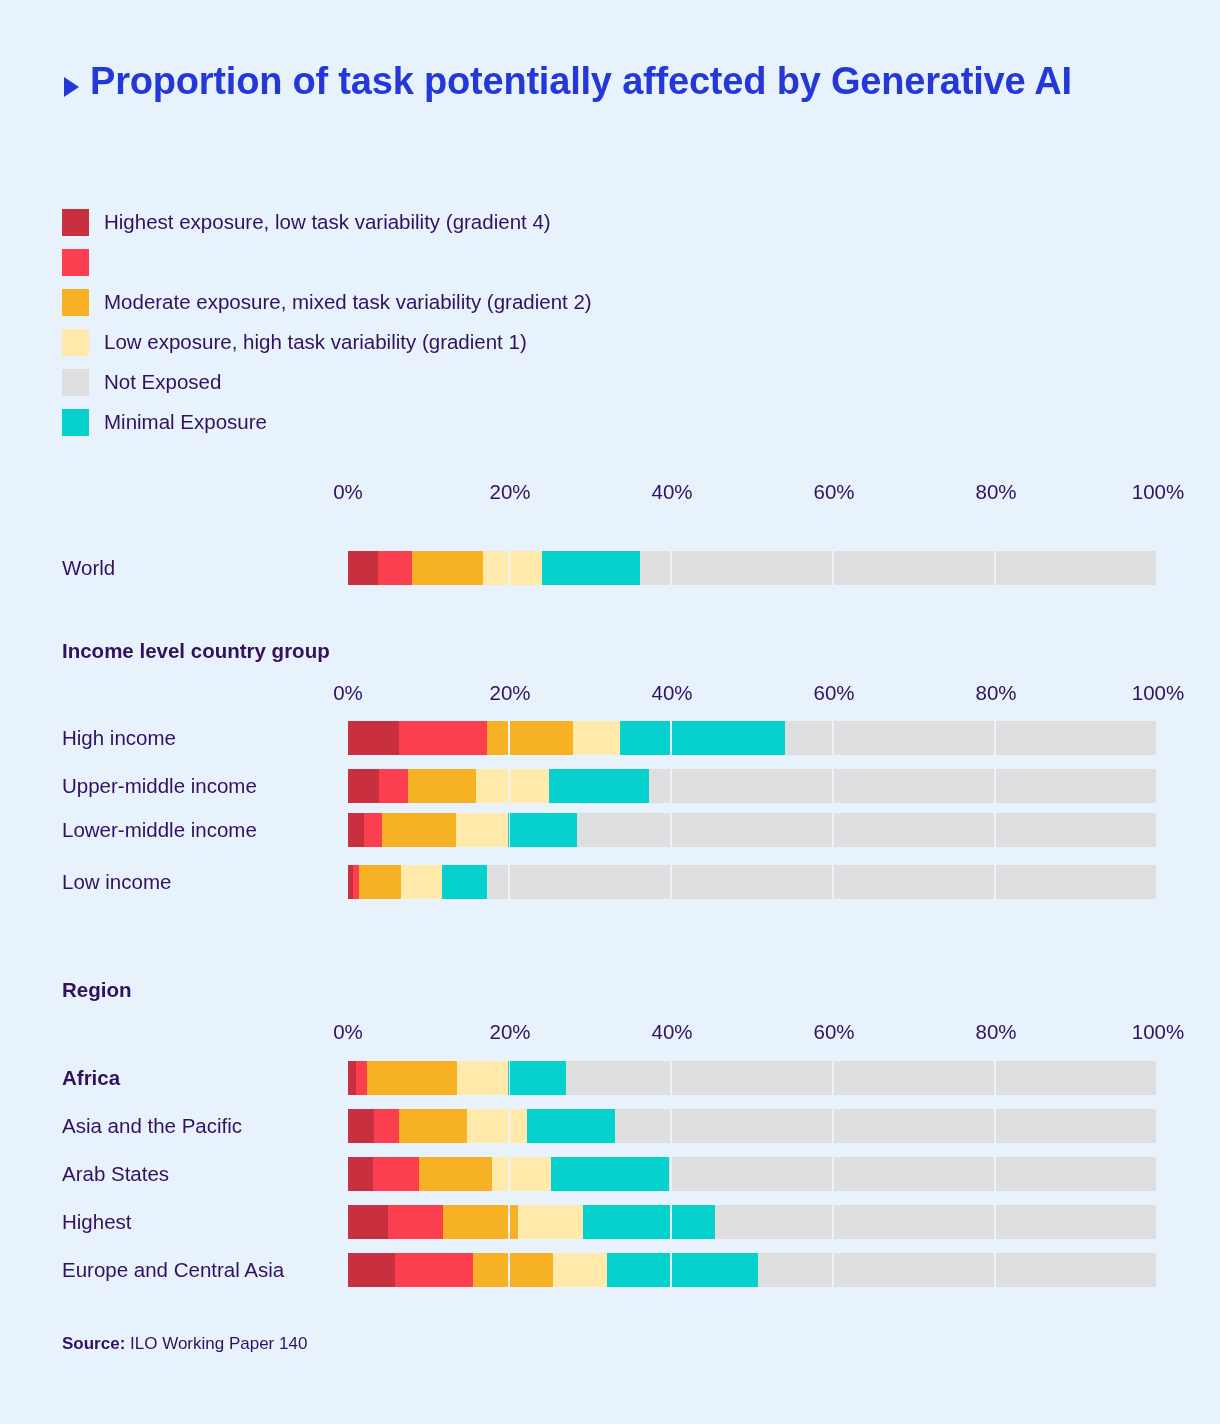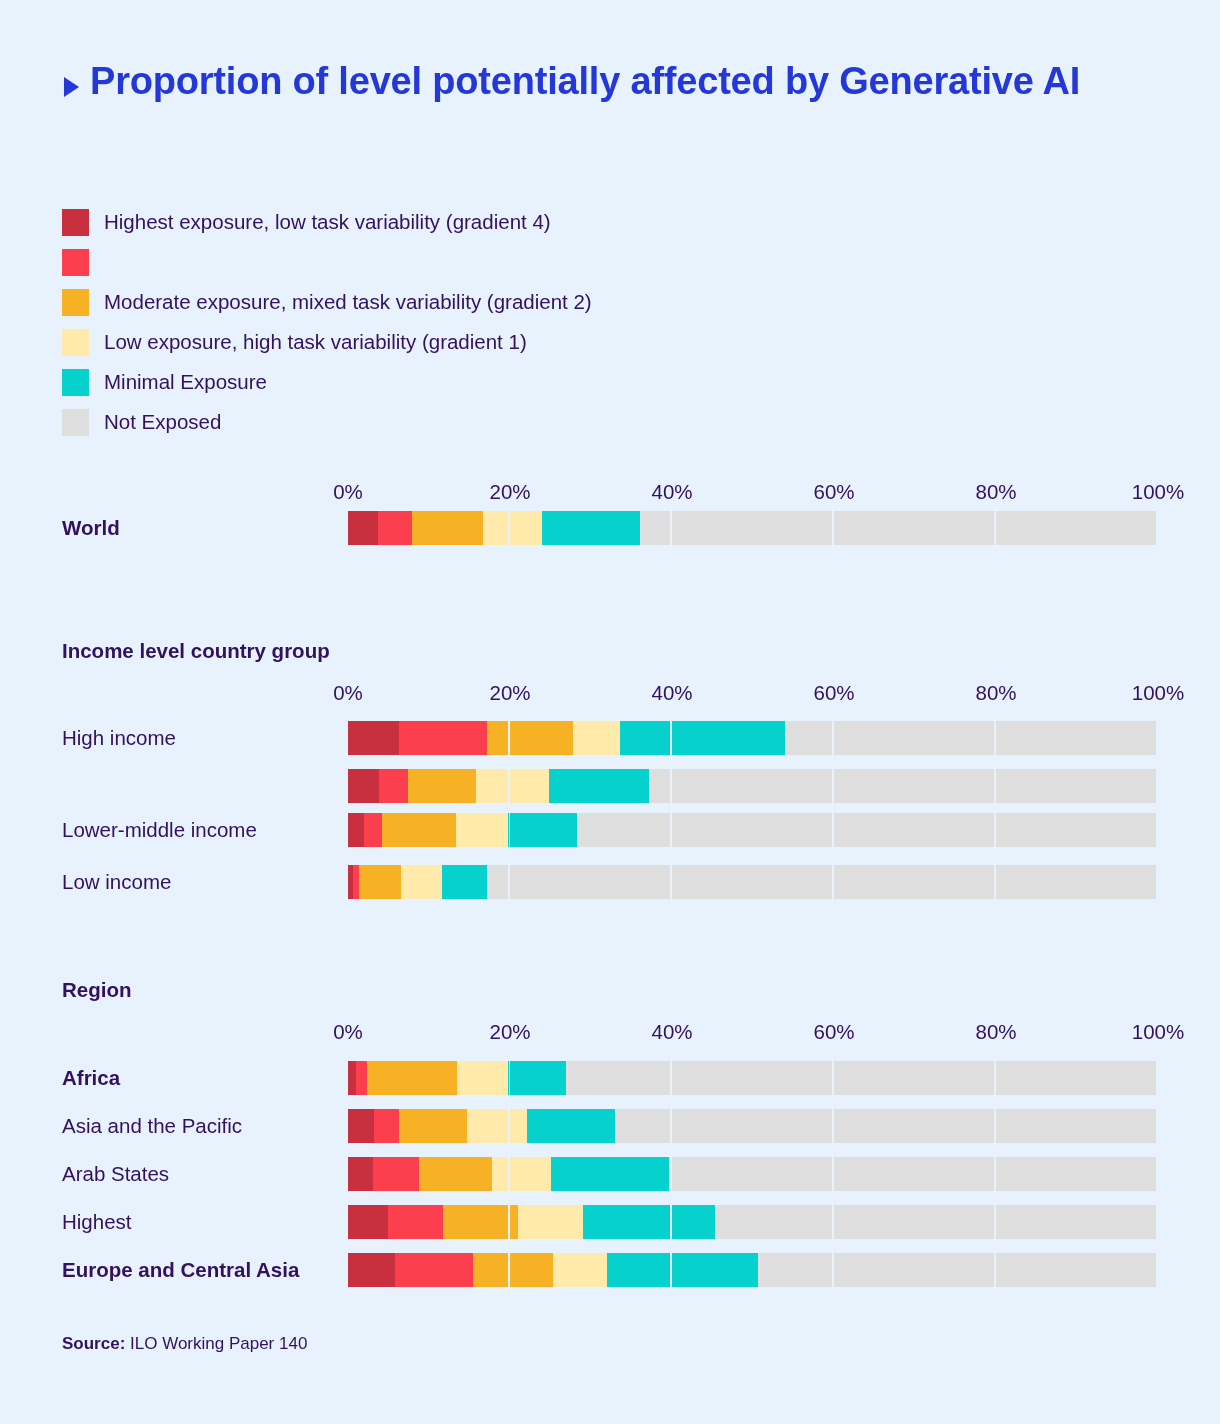--- a/index.html
+++ b/index.html
@@ -147,59 +147,59 @@
   }
   .source b { font-weight: bold; }
 </style>
 </head>
 <body>
 
 <div class="chart-root">
 
   <div class="title-row">
     <div class="title-marker"></div>
-    <div class="title-text">Proportion of level potentially affected by Generative AI</div>
+    <div class="title-text">Proportion of task potentially affected by Generative AI</div>
   </div>
 
   <div class="legend" id="legend-host">
       <div class="legend-item">
         <span class="legend-swatch" style="background: rgb(201, 48, 63);"></span>
         <span class="legend-label">Highest exposure, low task variability (gradient 4)</span>
       </div>
       <div class="legend-item">
         <span class="legend-swatch" style="background: rgb(251, 63, 78);"></span>
       </div>
       <div class="legend-item">
         <span class="legend-swatch" style="background: rgb(247, 177, 37);"></span>
         <span class="legend-label">Moderate exposure, mixed task variability (gradient 2)</span>
       </div>
       <div class="legend-item">
         <span class="legend-swatch" style="background: rgb(255, 233, 171);"></span>
         <span class="legend-label">Low exposure, high task variability (gradient 1)</span>
       </div>
       <div class="legend-item">
+        <span class="legend-swatch" style="background: rgb(222, 222, 222);"></span>
+        <span class="legend-label">Not Exposed</span>
+      </div>
+      <div class="legend-item">
         <span class="legend-swatch" style="background: rgb(7, 209, 205);"></span>
         <span class="legend-label">Minimal Exposure</span>
-      </div>
-      <div class="legend-item">
-        <span class="legend-swatch" style="background: rgb(222, 222, 222);"></span>
-        <span class="legend-label">Not Exposed</span>
       </div>
     </div>
 
   <div class="axis" id="axis-world" style="top:480px;">
       <span class="axis-tick" style="left: 0px;">0%</span>
       <span class="axis-tick" style="left: 162px;">20%</span>
       <span class="axis-tick" style="left: 324px;">40%</span>
       <span class="axis-tick" style="left: 486px;">60%</span>
       <span class="axis-tick" style="left: 648px;">80%</span>
       <span class="axis-tick" style="left: 810px;">100%</span>
     </div>
   <div id="group-world">
-      <div class="bar-row" style="top: 508px; font-weight: bold;">
+      <div class="bar-row" style="top: 548px;">
         <div class="bar-label">World</div>
         <div class="bar-track">
           <div class="seg" style="background: rgb(201, 48, 63); left: 0px; width: 29.97px;"></div>
           <div class="seg" style="background: rgb(251, 63, 78); left: 29.97px; width: 34.02px;"></div>
           <div class="seg" style="background: rgb(247, 177, 37); left: 63.99px; width: 71.28px;"></div>
           <div class="seg" style="background: rgb(255, 233, 171); left: 135.27px; width: 24.73px;"></div>
           <div class="seg" style="background: rgb(255, 233, 171); left: 162px; width: 32.4px;"></div>
           <div class="seg" style="background: rgb(7, 209, 205); left: 194.4px; width: 98.01px;"></div>
           <div class="seg" style="background: rgb(222, 222, 222); left: 292.41px; width: 29.59px;"></div>
           <div class="seg" style="background: rgb(222, 222, 222); left: 324px; width: 160px;"></div>
@@ -228,20 +228,21 @@
           <div class="seg" style="background: rgb(247, 177, 37); left: 162px; width: 63.18px;"></div>
           <div class="seg" style="background: rgb(255, 233, 171); left: 225.18px; width: 46.98px;"></div>
           <div class="seg" style="background: rgb(7, 209, 205); left: 272.16px; width: 49.84px;"></div>
           <div class="seg" style="background: rgb(7, 209, 205); left: 324px; width: 113.4px;"></div>
           <div class="seg" style="background: rgb(222, 222, 222); left: 437.4px; width: 46.6px;"></div>
           <div class="seg" style="background: rgb(222, 222, 222); left: 486px; width: 160px;"></div>
           <div class="seg" style="background: rgb(222, 222, 222); left: 648px; width: 160px;"></div>
         </div>
       </div>
       <div class="bar-row" style="top: 766px;">
+        <div class="bar-label">Upper-middle income</div>
         <div class="bar-track">
           <div class="seg" style="background: rgb(201, 48, 63); left: 0px; width: 30.78px;"></div>
           <div class="seg" style="background: rgb(251, 63, 78); left: 30.78px; width: 29.16px;"></div>
           <div class="seg" style="background: rgb(247, 177, 37); left: 59.94px; width: 68.04px;"></div>
           <div class="seg" style="background: rgb(255, 233, 171); left: 127.98px; width: 32.02px;"></div>
           <div class="seg" style="background: rgb(255, 233, 171); left: 162px; width: 38.88px;"></div>
           <div class="seg" style="background: rgb(7, 209, 205); left: 200.88px; width: 99.63px;"></div>
           <div class="seg" style="background: rgb(222, 222, 222); left: 300.51px; width: 21.49px;"></div>
           <div class="seg" style="background: rgb(222, 222, 222); left: 324px; width: 160px;"></div>
           <div class="seg" style="background: rgb(222, 222, 222); left: 486px; width: 160px;"></div>
@@ -343,21 +344,21 @@
           <div class="seg" style="background: rgb(247, 177, 37); left: 94.77px; width: 65.23px;"></div>
           <div class="seg" style="background: rgb(247, 177, 37); left: 162px; width: 8.1px;"></div>
           <div class="seg" style="background: rgb(255, 233, 171); left: 170.1px; width: 64.8px;"></div>
           <div class="seg" style="background: rgb(7, 209, 205); left: 234.9px; width: 87.1px;"></div>
           <div class="seg" style="background: rgb(7, 209, 205); left: 324px; width: 42.93px;"></div>
           <div class="seg" style="background: rgb(222, 222, 222); left: 366.93px; width: 117.07px;"></div>
           <div class="seg" style="background: rgb(222, 222, 222); left: 486px; width: 160px;"></div>
           <div class="seg" style="background: rgb(222, 222, 222); left: 648px; width: 160px;"></div>
         </div>
       </div>
-      <div class="bar-row" style="top: 1250px; font-weight: bold;">
+      <div class="bar-row" style="top: 1250px;">
         <div class="bar-label">Europe and Central Asia</div>
         <div class="bar-track">
           <div class="seg" style="background: rgb(201, 48, 63); left: 0px; width: 46.98px;"></div>
           <div class="seg" style="background: rgb(251, 63, 78); left: 46.98px; width: 77.76px;"></div>
           <div class="seg" style="background: rgb(247, 177, 37); left: 124.74px; width: 35.26px;"></div>
           <div class="seg" style="background: rgb(247, 177, 37); left: 162px; width: 42.93px;"></div>
           <div class="seg" style="background: rgb(255, 233, 171); left: 204.93px; width: 54.27px;"></div>
           <div class="seg" style="background: rgb(7, 209, 205); left: 259.2px; width: 62.8px;"></div>
           <div class="seg" style="background: rgb(7, 209, 205); left: 324px; width: 85.86px;"></div>
           <div class="seg" style="background: rgb(222, 222, 222); left: 409.86px; width: 74.14px;"></div>

